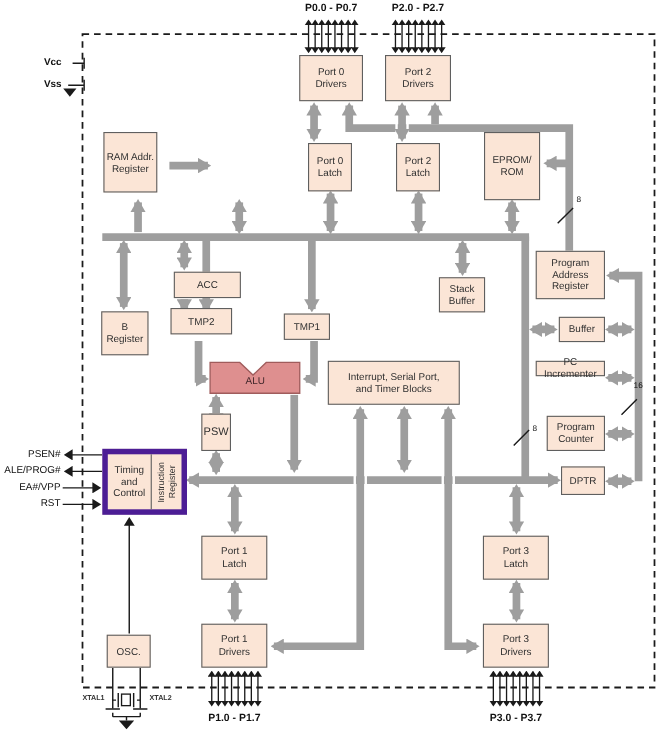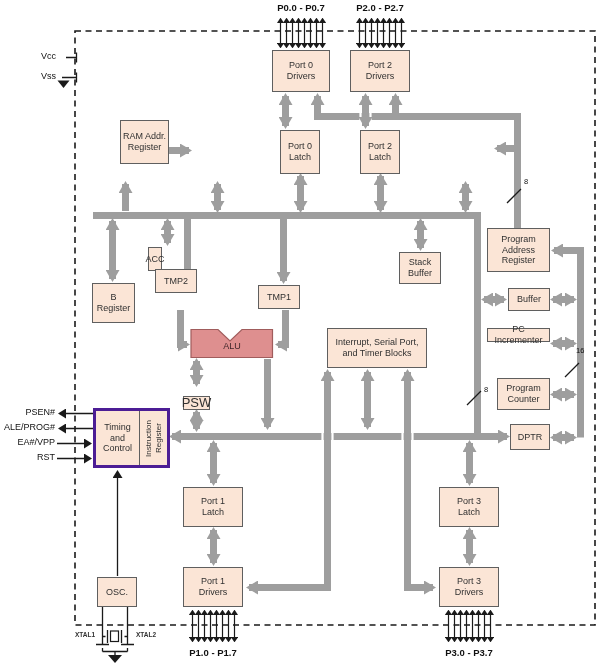--- a/index.html
+++ b/index.html
@@ -14,27 +14,27 @@
   .ke{marker-end:url(#kb);}
   .pin{stroke:#1a1a1a;stroke-width:1.2;marker-start:url(#ka);marker-end:url(#ka);}
   .w{stroke:#ffffff;stroke-width:2.2;}
   .border{fill:none;stroke:#1a1a1a;stroke-width:1.6;stroke-dasharray:6 4.5;}
   .box{position:absolute;box-sizing:border-box;background:#FBE5D6;border:1px solid #5f5f5f;
        display:flex;align-items:center;justify-content:center;text-align:center;
        font-size:9px;line-height:1.2;color:#303030;white-space:pre-line;}
   .alu-label{position:absolute;left:191px;top:334px;width:82px;height:24px;display:flex;
        align-items:center;justify-content:center;font-size:9px;color:#40262a;text-align:right;}
   .tc-box{position:absolute;left:93px;top:408px;width:77px;height:60px;box-sizing:border-box;
-       background:#FBE5D6;border:3px solid #4c1d95;display:flex;}
+       background:#FBE5D6;border:5px solid #4c1d95;display:flex;}
   .tc-l{flex:1;display:flex;align-items:center;justify-content:center;text-align:center;
        font-size:9px;line-height:1.2;color:#303030;white-space:pre-line;}
   .tc-r{width:27px;border-left:1px solid #5f5f5f;display:flex;align-items:center;justify-content:center;}
   .tc-r span{writing-mode:vertical-rl;transform:rotate(180deg);font-size:8px;line-height:1.25;
        color:#303030;white-space:pre-line;text-align:center;}
-  .lbl{position:absolute;font-weight:normal;font-size:9px;color:#111;}
+  .lbl{position:absolute;font-weight:bold;font-size:9px;color:#111;}
   .portlbl{position:absolute;font-weight:bold;font-size:9.5px;color:#111;text-align:center;width:80px;}
   .siglbl{position:absolute;font-weight:normal;font-size:9px;color:#111;text-align:right;width:55px;left:0;}
   .tiny{position:absolute;font-weight:bold;font-size:6.5px;color:#333;text-align:center;width:30px;}
   .buswidth{position:absolute;font-size:7.5px;color:#111;}
 </style>
 </head>
 <body>
 
 <div id="stage">
 
@@ -160,45 +160,47 @@
     <line class="pin" x1="472.5" y1="611" x2="472.5" y2="641"></line>
       <line class="pin" x1="478.5" y1="611" x2="478.5" y2="641"></line>
     <line class="pin" x1="484.5" y1="611" x2="484.5" y2="641"></line>
       <line class="pin" x1="490.5" y1="611" x2="490.5" y2="641"></line>
   </svg>
 
   <div class="box" style="left:272px;top:50px;width:58px;height:42px">Port 0
 Drivers</div>
   <div class="box" style="left:350px;top:50px;width:60px;height:42px">Port 2
 Drivers</div>
-  <div class="box" style="left:120px;top:120px;width:49px;height:44px">RAM Addr.
+  <div class="box" style="left:94px;top:120px;width:49px;height:55px">RAM Addr.
 Register</div>
   <div class="box" style="left:280px;top:130px;width:40px;height:44px">Port 0
 Latch</div>
   <div class="box" style="left:360px;top:130px;width:40px;height:44px">Port 2
 Latch</div>
+  <div class="box" style="left:440px;top:120px;width:51px;height:62px">EPROM/
+ROM</div>
   <div class="box" style="left:487px;top:228px;width:63px;height:44px">Program
 Address
 Register</div>
   <div class="box" style="left:508px;top:288px;width:42px;height:23px">Buffer</div>
   <div class="box" style="left:487px;top:328px;width:63px;height:14px">PC
 Incrementer</div>
   <div class="box" style="left:497px;top:378px;width:53px;height:32px">Program
 Counter</div>
   <div class="box" style="left:510px;top:424px;width:40px;height:26px">DPTR</div>
   <div class="box" style="left:399px;top:252px;width:42px;height:32px">Stack
 Buffer</div>
-  <div class="box" style="left:148px;top:247px;width:14px;height:24px">ACC</div>
+  <div class="box" style="left:158px;top:247px;width:61px;height:24px">ACC</div>
   <div class="box" style="left:92px;top:283px;width:43px;height:40px">B
 Register</div>
-  <div class="box" style="left:155px;top:269px;width:42px;height:24px">TMP2</div>
+  <div class="box" style="left:155px;top:280px;width:56px;height:24px">TMP2</div>
   <div class="box" style="left:258px;top:285px;width:42px;height:24px">TMP1</div>
-  <div class="box" style="left:327px;top:328px;width:100px;height:40px">Interrupt, Serial Port,
+  <div class="box" style="left:298px;top:328px;width:120px;height:40px">Interrupt, Serial Port,
 and Timer Blocks</div>
-  <div class="box" style="left:183px;top:396px;width:27px;height:14px;font-size:13px">PSW</div>
+  <div class="box" style="left:183px;top:376px;width:27px;height:34px;font-size:10px">PSW</div>
   <div class="box" style="left:183px;top:487px;width:60px;height:40px">Port 1
 Latch</div>
   <div class="box" style="left:439px;top:487px;width:60px;height:40px">Port 3
 Latch</div>
   <div class="box" style="left:183px;top:567px;width:60px;height:40px">Port 1
 Drivers</div>
   <div class="box" style="left:439px;top:567px;width:60px;height:40px">Port 3
 Drivers</div>
   <div class="box" style="left:97px;top:577px;width:40px;height:30px">OSC.</div>
 

